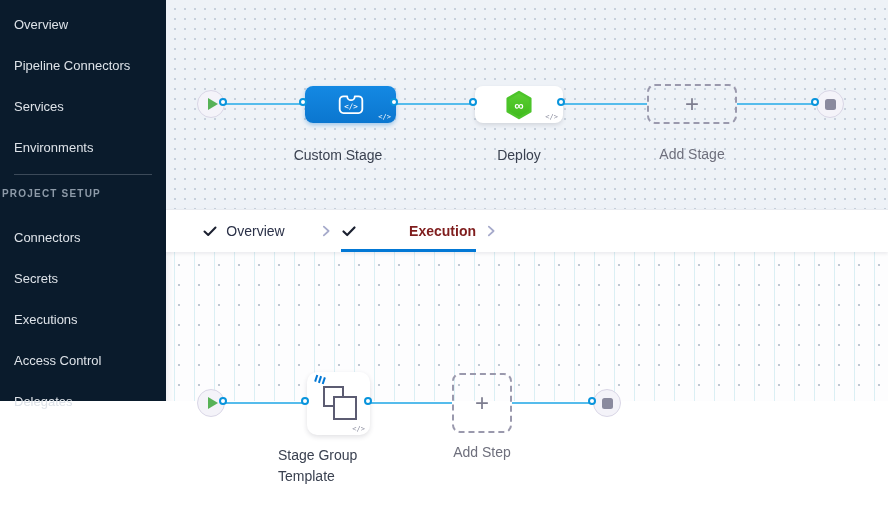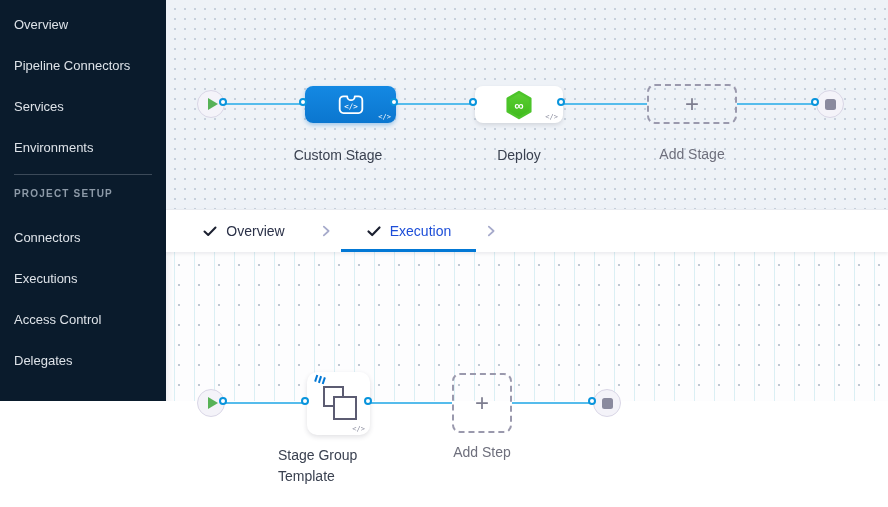--- a/index.html
+++ b/index.html
@@ -7,37 +7,37 @@
     font-family:"Liberation Sans", sans-serif; background:#fff; }
   .app { display:flex; width:888px; height:401px; }
 
   
   .sidebar { width:166px; height:100%; background:#0a1b2c; flex:none;
     padding-top:7px; color:#e3e7ec; }
   .nav-item { height:34px; margin-bottom:7px; display:flex; align-items:center;
     padding-left:14px; font-size:13px; color:#dde2e8; cursor:pointer; }
   .nav-item.selected { background:#1173c2; color:#ffffff; }
   .nav-divider { border-top:1px solid #3c4a59; margin:10px 14px 13px 14px; }
-  .nav-section { padding-left:14px; font-size:10px; font-weight:bold;
+  .nav-section { padding-left:2px; font-size:10px; font-weight:bold;
     letter-spacing:1.2px; color:#8d9aa8; margin-bottom:21px; }
 
   
   .main { flex:1; display:flex; flex-direction:column; position:relative; }
 
   .stage-canvas { position:relative; height:209px; flex:none;
     background-color:#eef2f7;
     background-image:radial-gradient(circle, #c6d0dc 1px, transparent 1.3px);
     background-size:10px 10px; background-position:4px 4px; }
 
   .tab-strip { position:relative; height:43px; flex:none; background:#ffffff;
     border-top:1px solid #e8ebf0; display:flex; align-items:stretch;
     padding-left:10px; box-shadow:0 2px 3px rgba(40,41,61,.08); z-index:3; }
   .tab { position:relative; width:135px; display:flex; align-items:center;
     justify-content:center; gap:8px; font-size:14px; color:#2b3148; cursor:pointer; }
-  .tab.active { font-weight:normal; color:#1d4ed8; }
+  .tab.active { font-weight:bold; color:#7f1d1d;justify-content:space-between; }
   .tab.active::after { content:""; position:absolute; left:0; right:0; bottom:0;
     height:3px; background:#0278d5; }
   .tab-sep { width:30px; display:flex; align-items:center; justify-content:center; }
 
   .execution-canvas { position:relative; flex:1;
     background-color:#fdfdfe;
     background-image:
       linear-gradient(90deg, rgba(139,206,223,.30) 1px, transparent 1px),
       radial-gradient(circle, #c0c8d2 1px, transparent 1.2px);
     background-size:20px 20px, 20px 20px; background-position:8px 0, 3px 3px;
@@ -94,20 +94,21 @@
 <div class="app">
 
   <aside class="sidebar">
     <div class="nav-item">Overview</div>
     <div class="nav-item">Pipeline Connectors</div>
     <div class="nav-item">Services</div>
     <div class="nav-item">Environments</div>
     <div class="nav-divider"></div>
     <div class="nav-section">PROJECT SETUP</div>
     <div class="nav-item">Connectors</div>
+    <div class="nav-item">Secrets</div>
     <div class="nav-item">Executions</div>
     <div class="nav-item">Access Control</div>
     <div class="nav-item">Delegates</div>
   </aside>
 
   <div class="main">
 
     <div class="stage-canvas">
 
       <div class="edge" style="left:59px;top:103px;width:80px;"></div>

